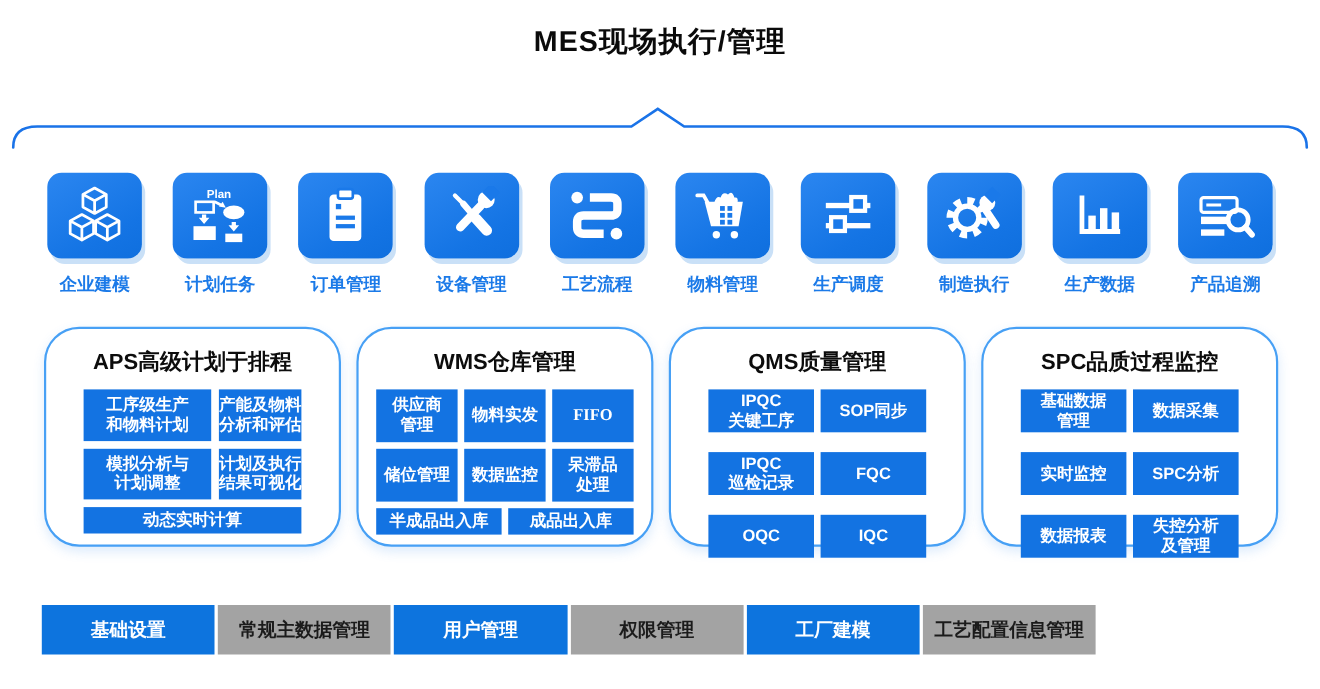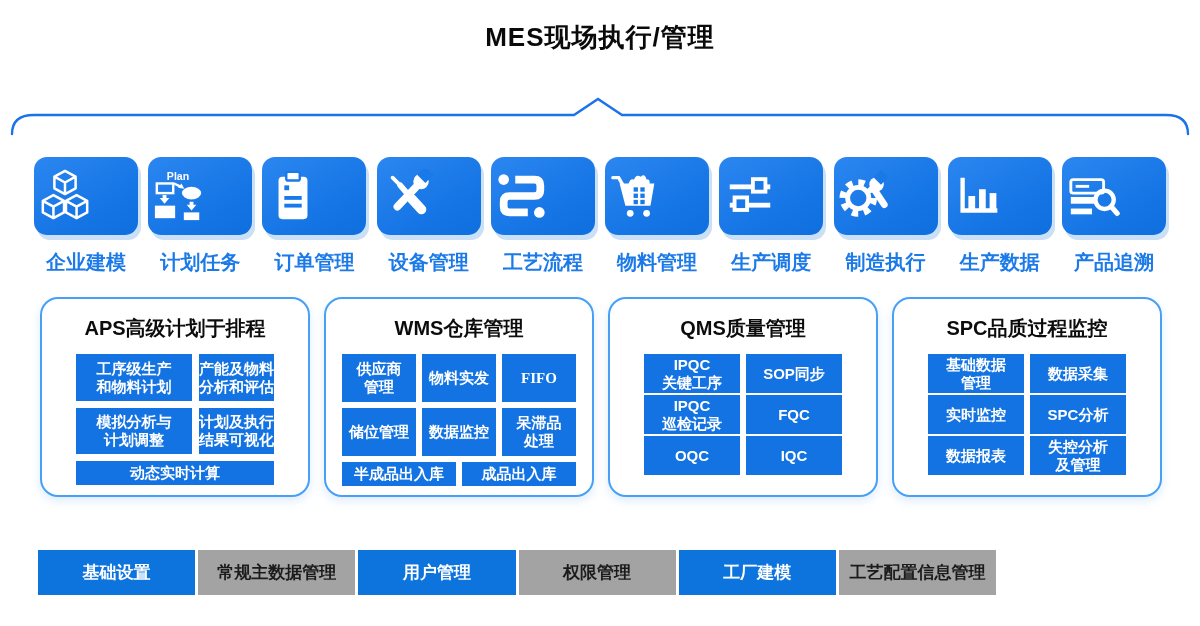--- a/index.html
+++ b/index.html
@@ -4,31 +4,31 @@
 <style>
   html,body{margin:0;padding:0;background:#fff;}
   .stage{position:relative;width:1200px;height:626px;background:#fff;overflow:hidden;
          font-family:"Liberation Sans","DejaVu Sans",sans-serif;}
   .title{position:absolute;top:20px;left:0;width:100%;text-align:center;
          font-size:26px;font-weight:bold;color:#0a0a0a;letter-spacing:1px;margin:0;}
   .bracket{position:absolute;top:95px;left:0;}
   
   .tiles{position:absolute;top:157px;left:38px;width:1124px;display:flex;justify-content:space-between;}
   .tile-wrap{width:96px;display:flex;flex-direction:column;align-items:center;}
-  .tile{width:104px;height:78px;border-radius:13px;
+  .tile{width:86px;height:78px;border-radius:13px;
         background:linear-gradient(150deg,#2b86f0 0%,#1474e4 70%,#0f6fde 100%);
-        box-shadow:3px 5px 0 #c9e0f7;display:flex;align-items:center;}
+        box-shadow:3px 5px 0 #c9e0f7;display:flex;align-items:center;justify-content:center;}
   .tile svg{width:62px;height:54px;display:block;}
-  .tile-label{margin-top:14px;font-size:20px;font-weight:bold;color:#1b7ae8;white-space:nowrap;}
+  .tile-label{margin-top:14px;font-size:16px;font-weight:bold;color:#1b7ae8;white-space:nowrap;}
   
   .panels{position:absolute;top:297px;left:40px;width:1122px;display:flex;gap:14px;}
-  .panel{flex:1;height:200px;background:#fff;border:2px solid #47a0f5;border-radius:18px;
+  .panel{flex:1;height:200px;background:#fff;border:2px solid #47a0f5;border-radius:32px;
          box-sizing:border-box;padding:12px 16px 0;box-shadow:0 4px 10px rgba(70,150,240,.18);}
   .panel-title{text-align:center;font-size:20px;font-weight:bold;color:#0c0c0c;margin:4px 0 12px;}
-  .grid{display:grid;gap:2px 6px;margin:0 18px;}
+  .grid{display:grid;gap:18px 6px;margin:0 18px;}
   .p-wms .grid{margin:0;}
   .p-aps .grid{grid-template-rows:47px 46px 24px;gap:7px 7px;grid-template-columns:1fr;}
   .p-wms .grid{grid-template-rows:48px 48px;grid-template-columns:1fr 1fr 1fr;gap:6px;font-family:Liberation Serif, serif;}
   .p-wms .grid2{display:grid;grid-template-columns:1fr 1fr;grid-template-rows:24px;gap:6px;margin:6px 0 0;}
   .p-qms .grid,.p-spc .grid{grid-template-rows:39px 39px 39px;grid-template-columns:1fr 1fr;}
   .cell{background:#1373e2;color:#fff;font-weight:bold;font-size:15px;line-height:1.2;
         display:flex;align-items:center;justify-content:center;text-align:center;white-space:pre-line;}
   .span2{grid-column:1 / span 2;}
   
   .footer{position:absolute;top:550px;left:38px;width:958px;height:45px;display:flex;gap:3px;}

